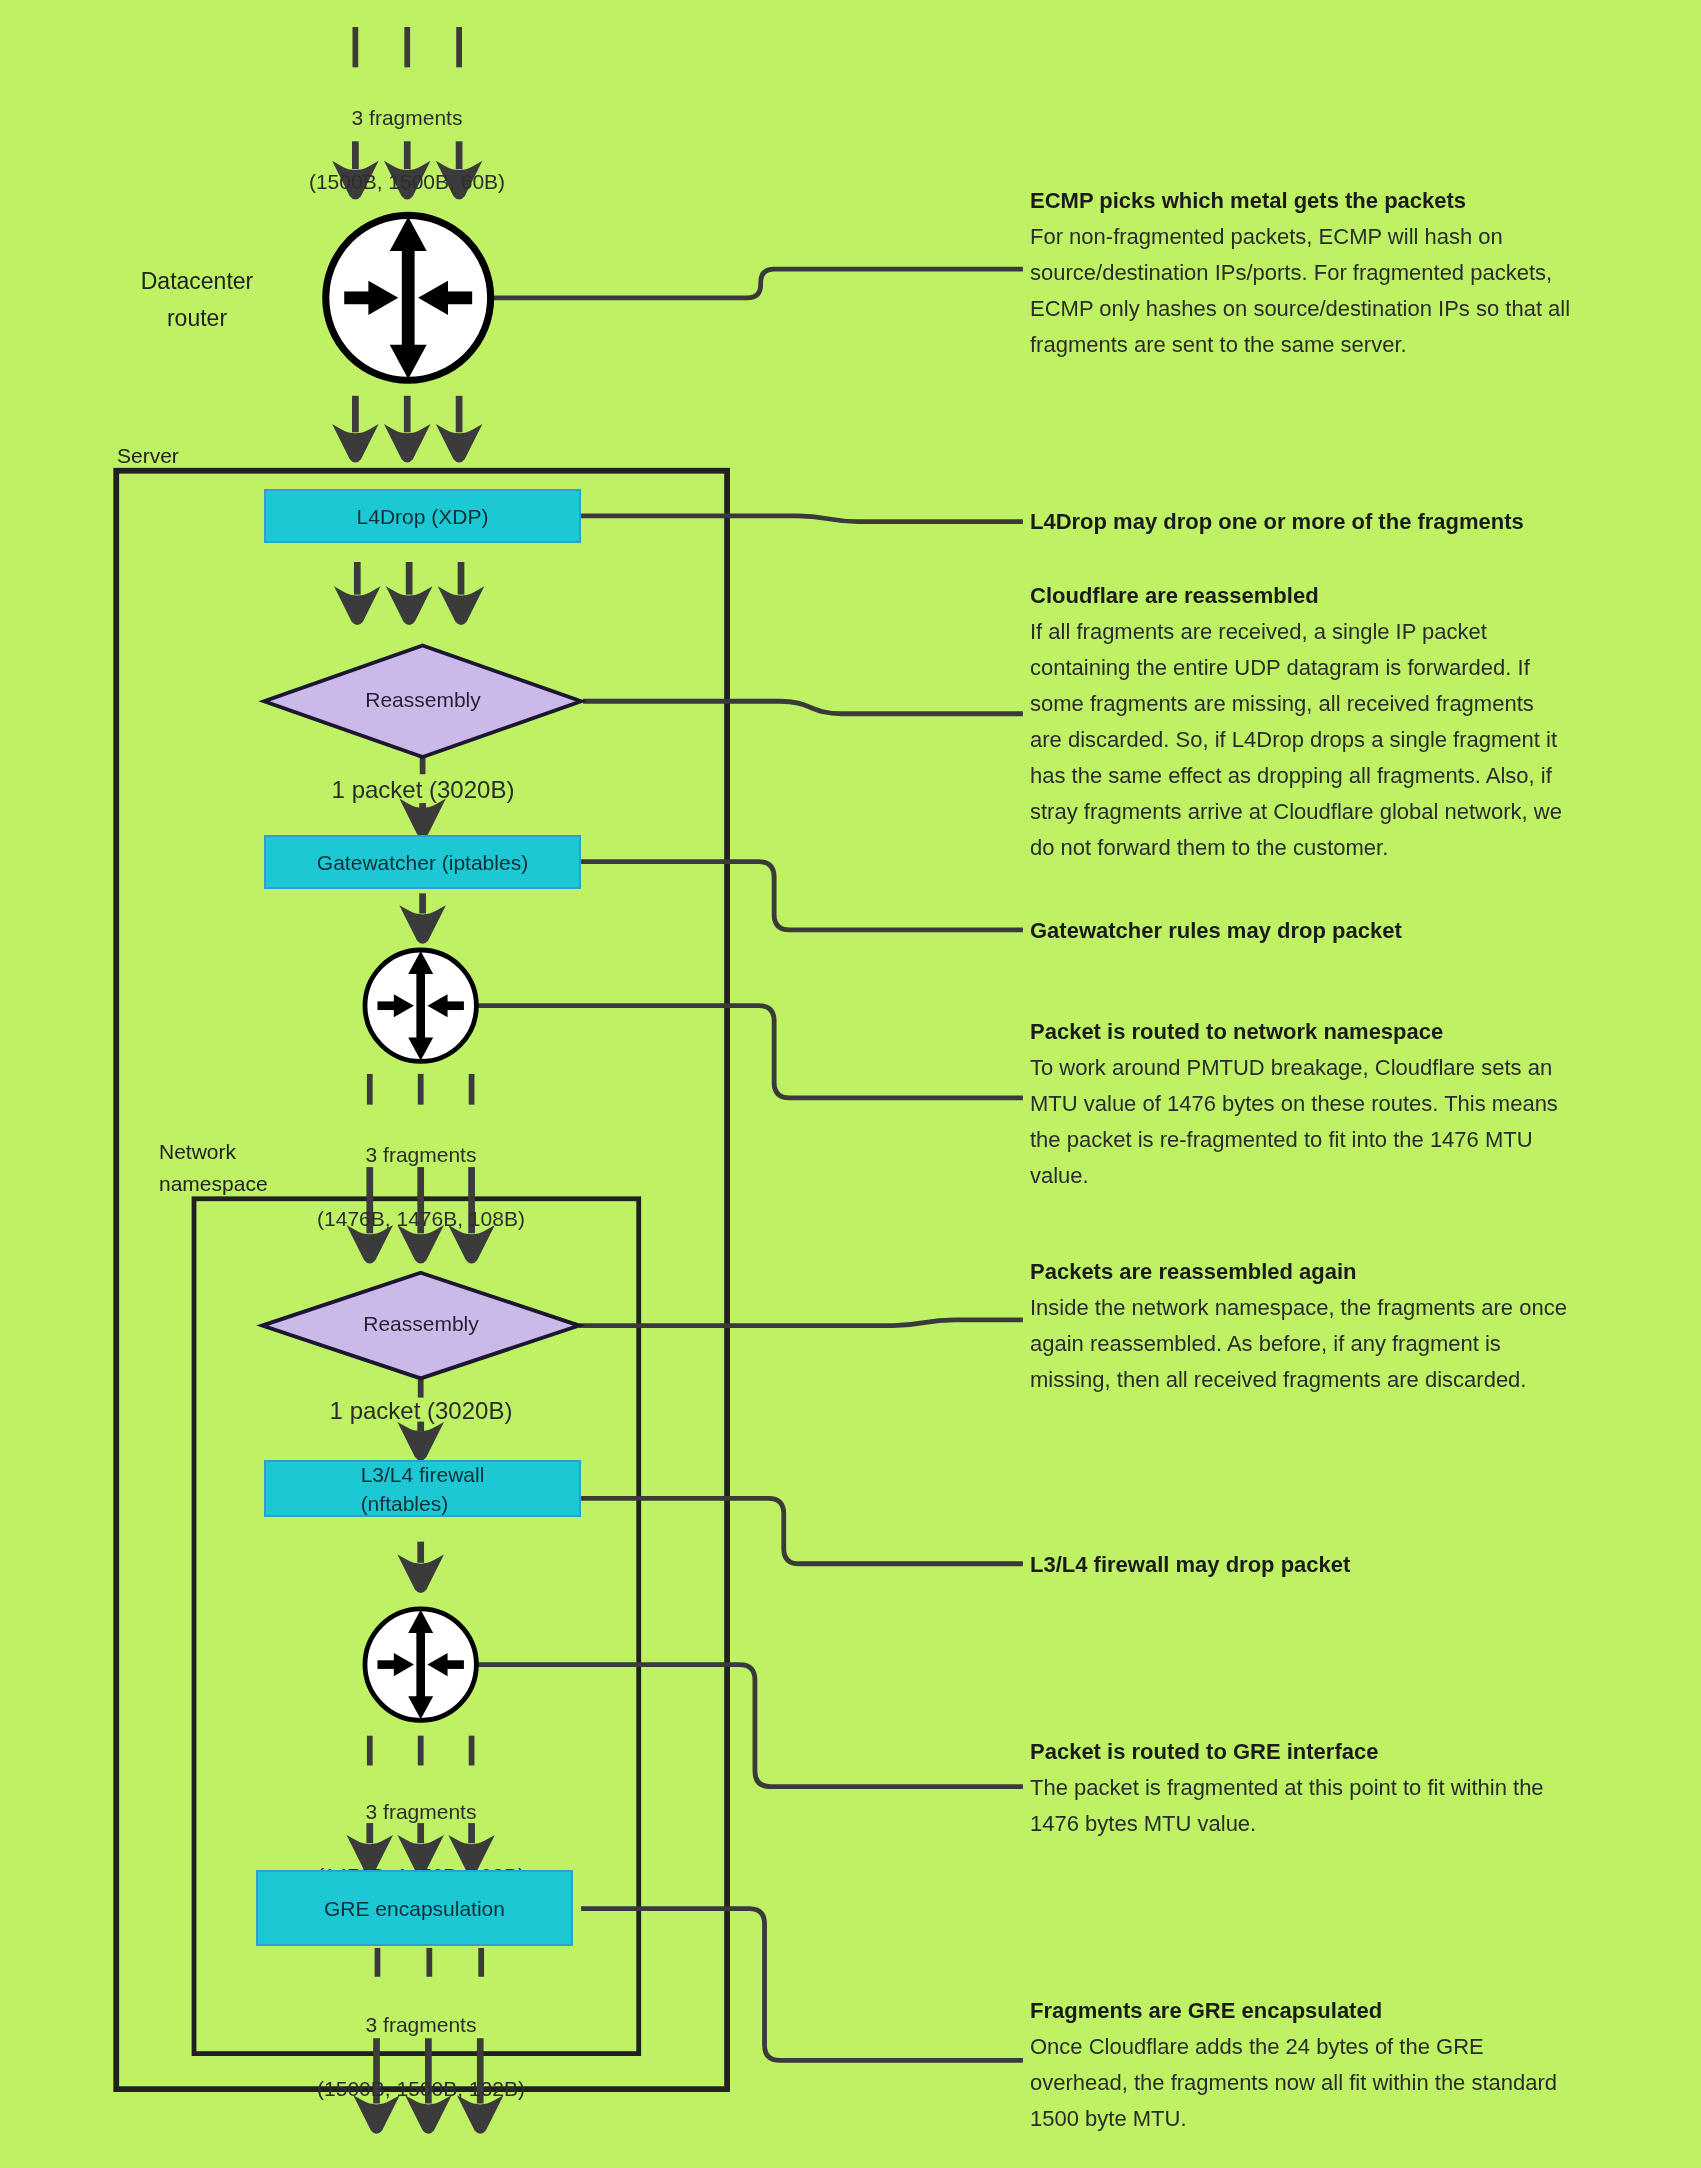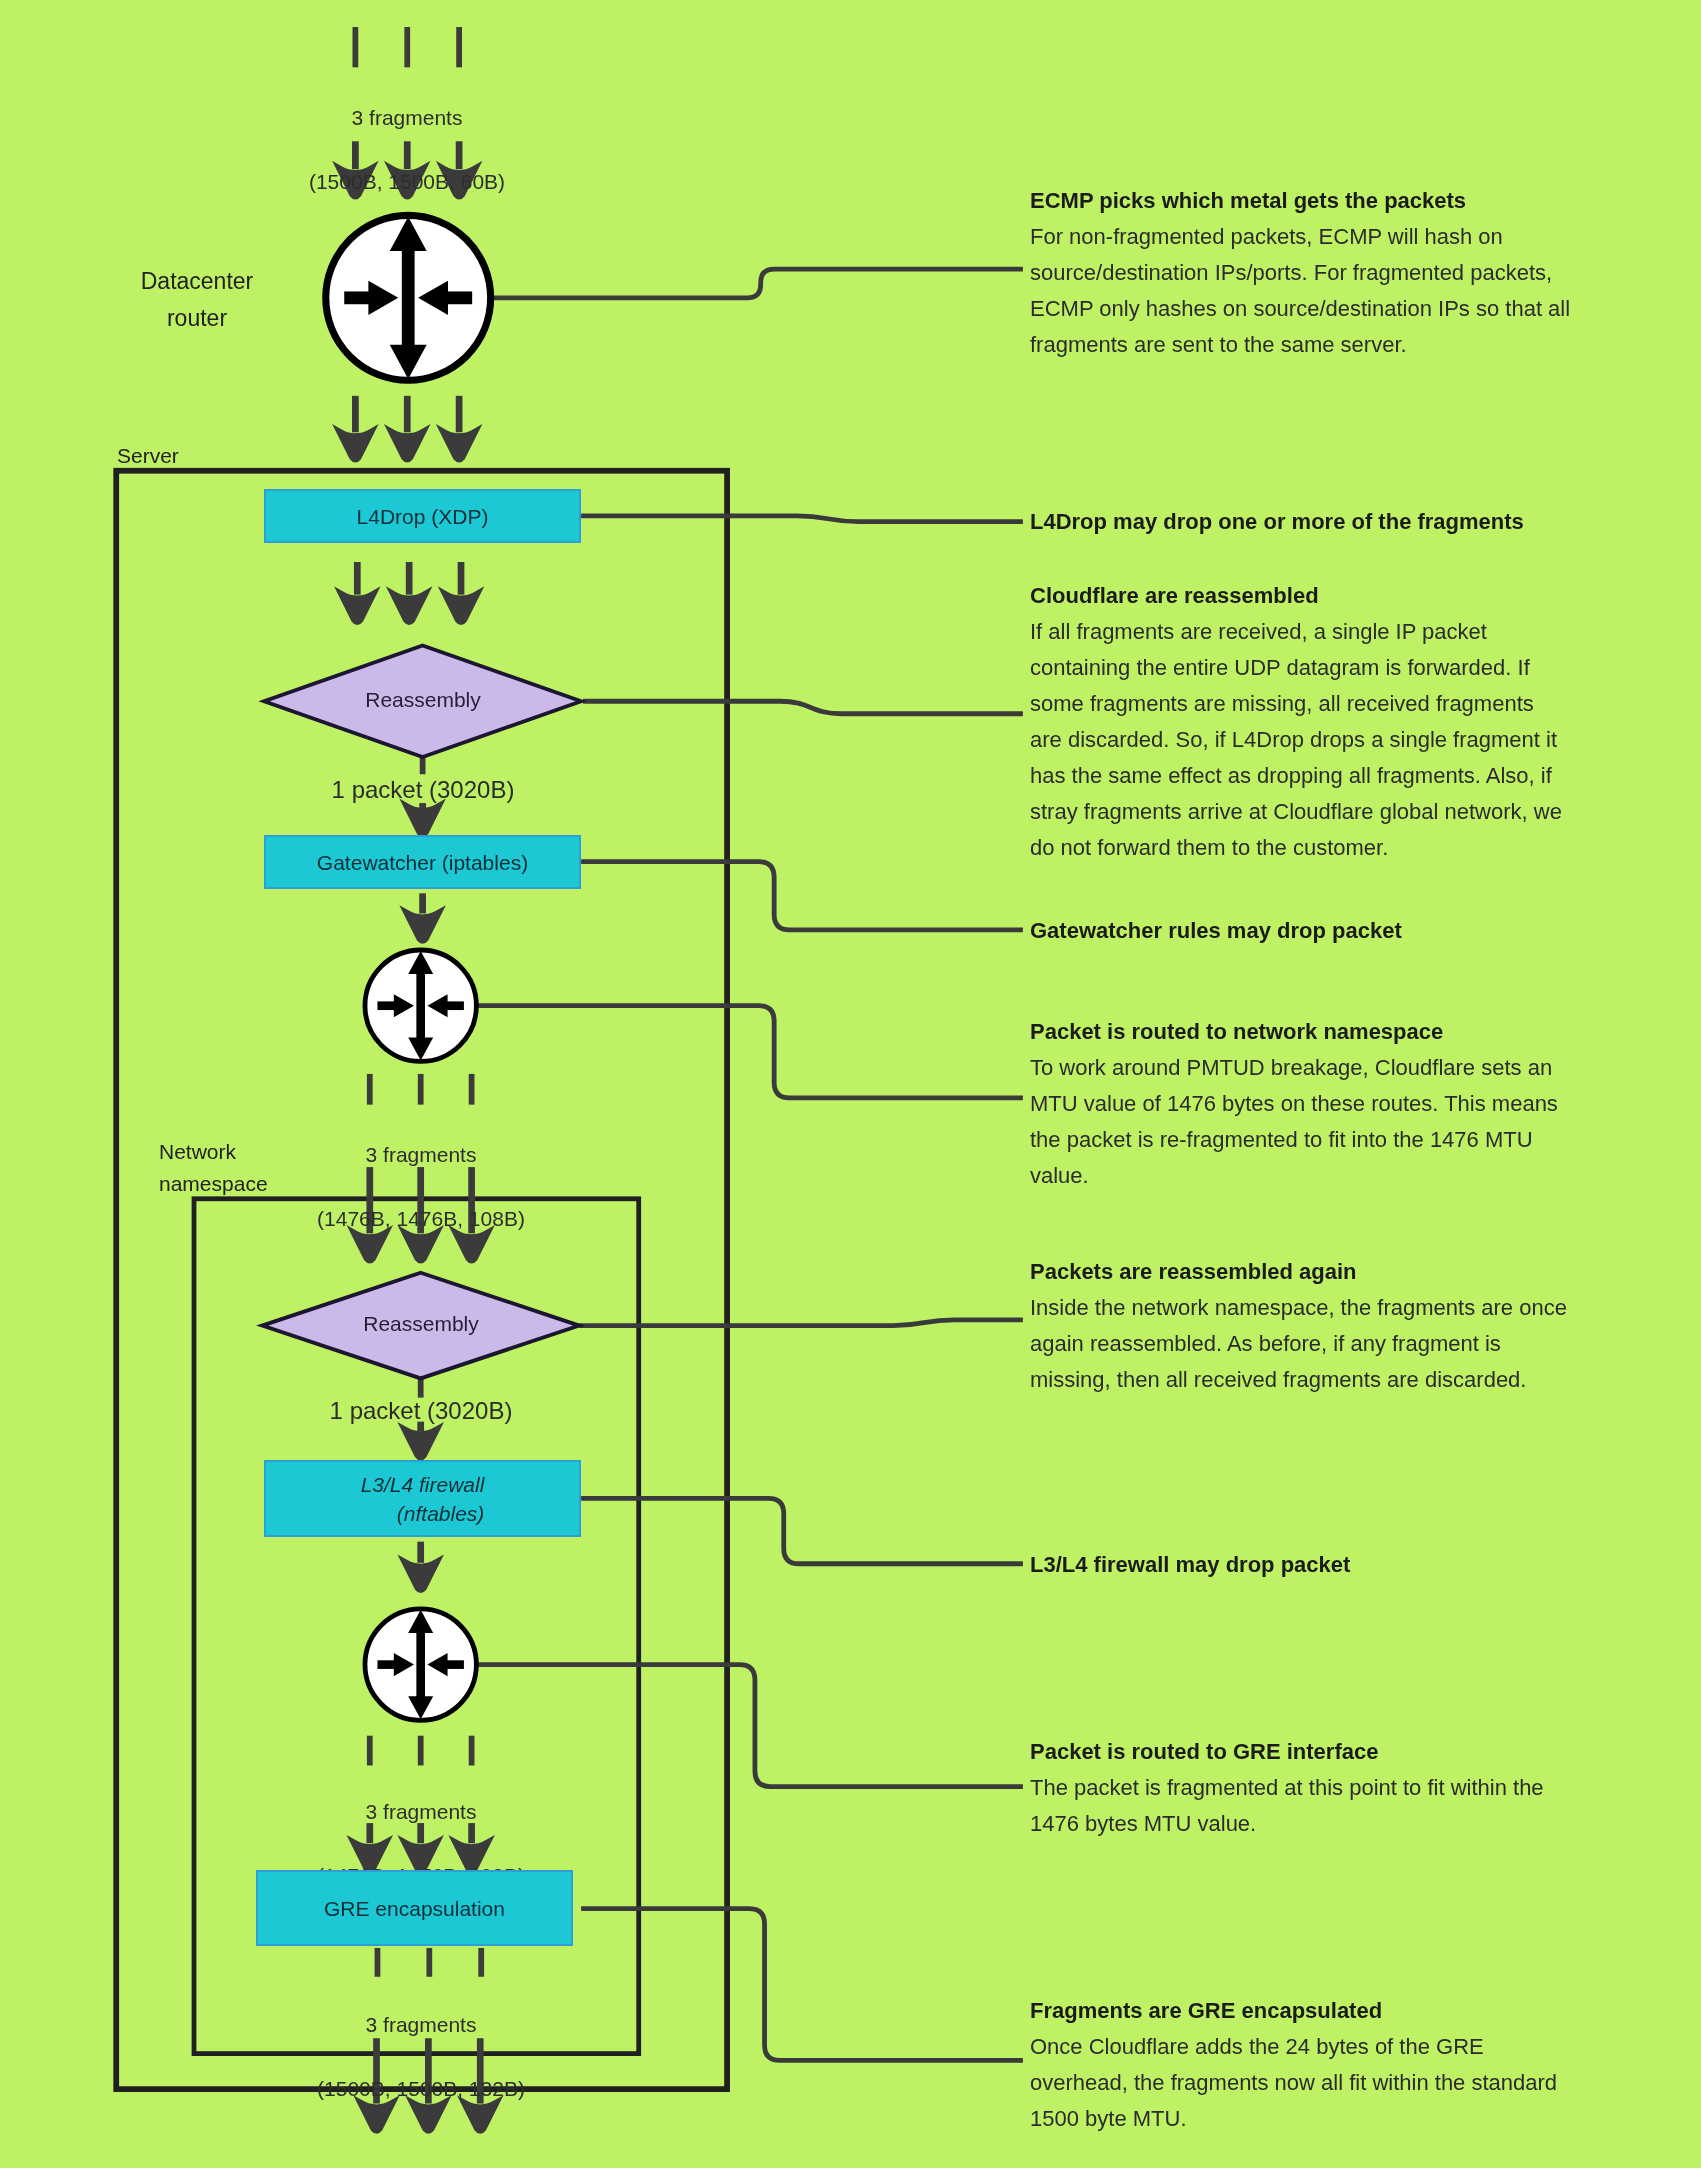--- a/index.html
+++ b/index.html
@@ -2,21 +2,21 @@
 <html><head>
 <meta charset="utf-8">
 <style>
   html,body{margin:0;padding:0;background:#fff;}
   #canvas{position:relative;width:1701px;height:2168px;background:#bef264;overflow:hidden;
           font-family:"Liberation Sans",sans-serif;color:#2e2e2e;}
   #shapes{position:absolute;left:0;top:0;width:1701px;height:2168px;}
   .txt{position:absolute;white-space:pre-line;}
   .ctr{text-align:center;}
   .nodefont{font-size:21px;line-height:32px;color:#2d2d2d;}
-  .boxlbl{position:absolute;display:flex;align-items:center;justify-content:center;text-align:right;
+  .boxlbl{position:absolute;display:flex;align-items:center;justify-content:center;text-align:left;
           background:#1cc8d4;border:2.9px solid #2e9fd6;box-sizing:border-box;
           font-size:21px;line-height:29px;color:#0e2f38;white-space:pre-line;}
   .packet{font-size:24px;line-height:29px;color:#2b2b2b;}
   .dclabel{font-size:23px;line-height:37px;color:#222;}
   .grouplbl{font-size:21px;line-height:32px;color:#222;}
   .diamondlbl{position:absolute;text-align:center;font-size:21px;color:#241f33;}
   .ann{position:absolute;left:1030px;width:669px;}
   .ann-title{font-size:22px;line-height:36px;font-weight:bold;color:#1b1b1b;}
   .ann-body{font-size:22px;line-height:36px;color:#2b2b2b;white-space:pre-line;}
 </style>
@@ -167,21 +167,21 @@
     <span>(1476B, 1476B, 108B)</span>
   </div>
 
   <div class="txt grouplbl" style="left:159px;top:1136px;">Network
 namespace</div>
 
   <div class="diamondlbl" style="left:277px;top:1312px;width:288px;">Reassembly</div>
 
   <div class="txt ctr packet" style="left:229px;top:1396px;width:384px;">1 packet (3020B)</div>
 
-  <div class="boxlbl" style="left:264px;top:1460px;width:317px;height:77px;font-style:italic;">L3/L4 firewall
+  <div class="boxlbl" style="left:264px;top:1460px;width:317px;height:57px;">L3/L4 firewall
 (nftables)</div>
 
   <div class="txt ctr nodefont" style="left:229px;top:1764px;width:384px;">
     <span>3 fragments</span><br>
     <span>(1476B, 1476B, 108B)</span>
   </div>
 
   <div class="boxlbl" style="left:256px;top:1870px;width:317px;height:76px;">GRE encapsulation</div>
 
   <div class="txt ctr nodefont" style="left:229px;top:1977px;width:384px;">

